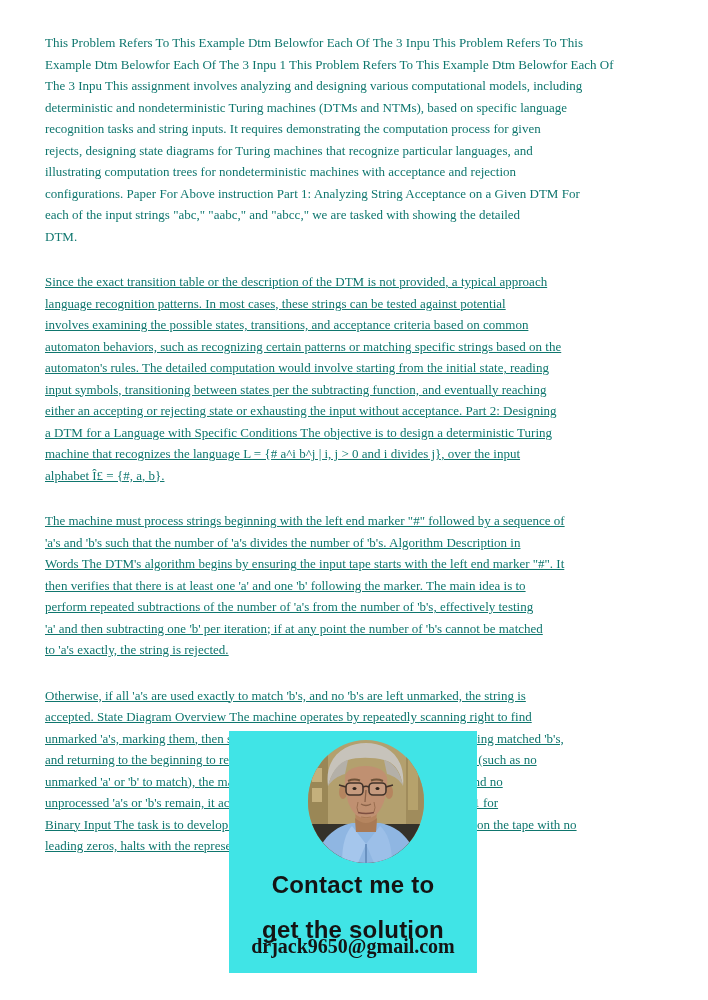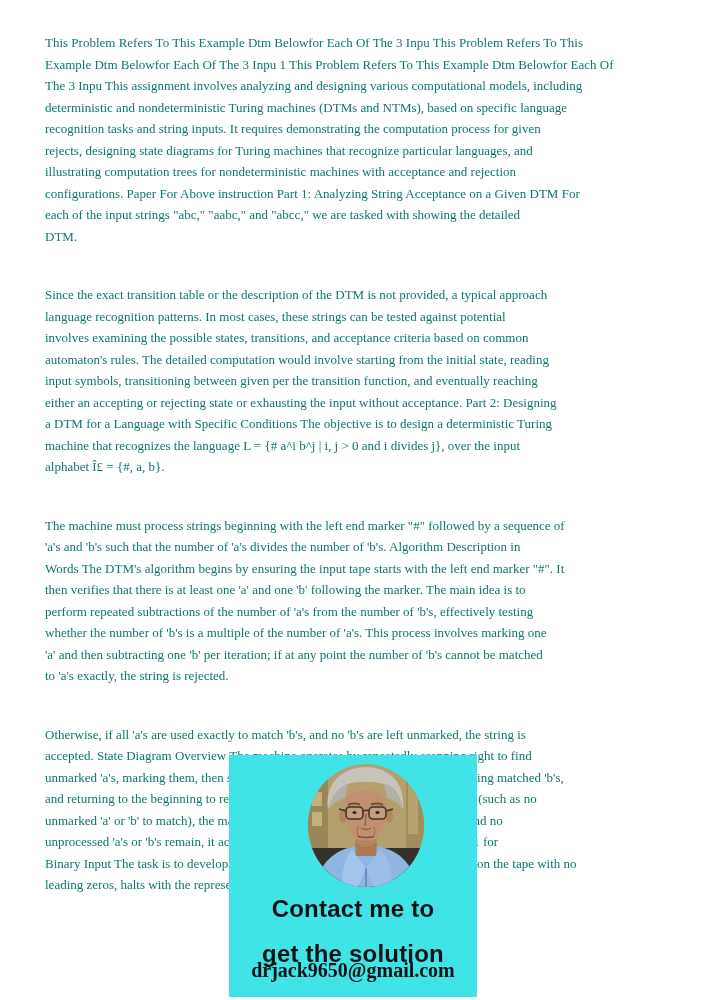--- a/index.html
+++ b/index.html
@@ -11,27 +11,27 @@
     font-family:"Liberation Serif", serif;
   }
   .doc {
     position:absolute;
     left:45px; top:32px;
     width:660px;
     font-size:13px;
     line-height:21.5px;
     color:#0f766e;
   }
-  .para + .para { margin-top:37px; }
+  .para + .para { margin-top:24px;text-decoration:underline; }
   .line { white-space:pre; }
 
   .card {
     position:absolute;
     left:229px; top:731px;
-    width:248px; height:242px;margin-top:24px;
+    width:248px; height:242px;
   }
   .photo {
     position:absolute;
     left:79px; top:9px;
     width:116px; height:123px;
   }
   .card-text-sans {
     position:absolute;
     left:0; width:100%;
     text-align:center;
@@ -70,34 +70,34 @@
         <div class="line">rejects, designing state diagrams for Turing machines that recognize particular languages, and</div>
         <div class="line">illustrating computation trees for nondeterministic machines with acceptance and rejection</div>
         <div class="line">configurations. Paper For Above instruction Part 1: Analyzing String Acceptance on a Given DTM For</div>
         <div class="line">each of the input strings "abc," "aabc," and "abcc," we are tasked with showing the detailed</div>
         <div class="line">DTM.</div>
       </div>
       <div class="para">
         <div class="line">Since the exact transition table or the description of the DTM is not provided, a typical approach</div>
         <div class="line">language recognition patterns. In most cases, these strings can be tested against potential</div>
         <div class="line">involves examining the possible states, transitions, and acceptance criteria based on common</div>
+        <div class="line">automaton behaviors, such as recognizing certain patterns or matching specific strings based on the</div>
         <div class="line">automaton's rules. The detailed computation would involve starting from the initial state, reading</div>
-        <div class="line">input symbols, transitioning between given per the transition function, and eventually reaching</div>
+        <div class="line">input symbols, transitioning between states per the subtracting function, and eventually reaching</div>
         <div class="line">either an accepting or rejecting state or exhausting the input without acceptance. Part 2: Designing</div>
         <div class="line">a DTM for a Language with Specific Conditions The objective is to design a deterministic Turing</div>
         <div class="line">machine that recognizes the language L = {# a^i b^j | i, j &gt; 0 and i divides j}, over the input</div>
         <div class="line">alphabet Î£ = {#, a, b}.</div>
       </div>
       <div class="para">
         <div class="line">The machine must process strings beginning with the left end marker "#" followed by a sequence of</div>
         <div class="line">'a's and 'b's such that the number of 'a's divides the number of 'b's. Algorithm Description in</div>
         <div class="line">Words The DTM's algorithm begins by ensuring the input tape starts with the left end marker "#". It</div>
         <div class="line">then verifies that there is at least one 'a' and one 'b' following the marker. The main idea is to</div>
         <div class="line">perform repeated subtractions of the number of 'a's from the number of 'b's, effectively testing</div>
-        <div class="line">whether the number of 'b's is a multiple of the number of 'a's. This process involves marking one</div>
         <div class="line">'a' and then subtracting one 'b' per iteration; if at any point the number of 'b's cannot be matched</div>
         <div class="line">to 'a's exactly, the string is rejected.</div>
       </div>
       <div class="para">
         <div class="line">Otherwise, if all 'a's are used exactly to match 'b's, and no 'b's are left unmarked, the string is</div>
         <div class="line">accepted. State Diagram Overview The machine operates by repeatedly scanning right to find</div>
         <div class="line">unmarked 'a's, marking them, then scanning for corresponding unmarked 'b's, marking matched 'b's,</div>
         <div class="line">and returning to the beginning to repeat the cycle for each 'a'. If a mismatch occurs (such as no</div>
         <div class="line">unmarked 'a' or 'b' to match), the machine rejects the input. If all 'a's are matched and no</div>
         <div class="line">unprocessed 'a's or 'b's remain, it accepts. Part 3: Designing a DTM to Compute b-1 for</div>

